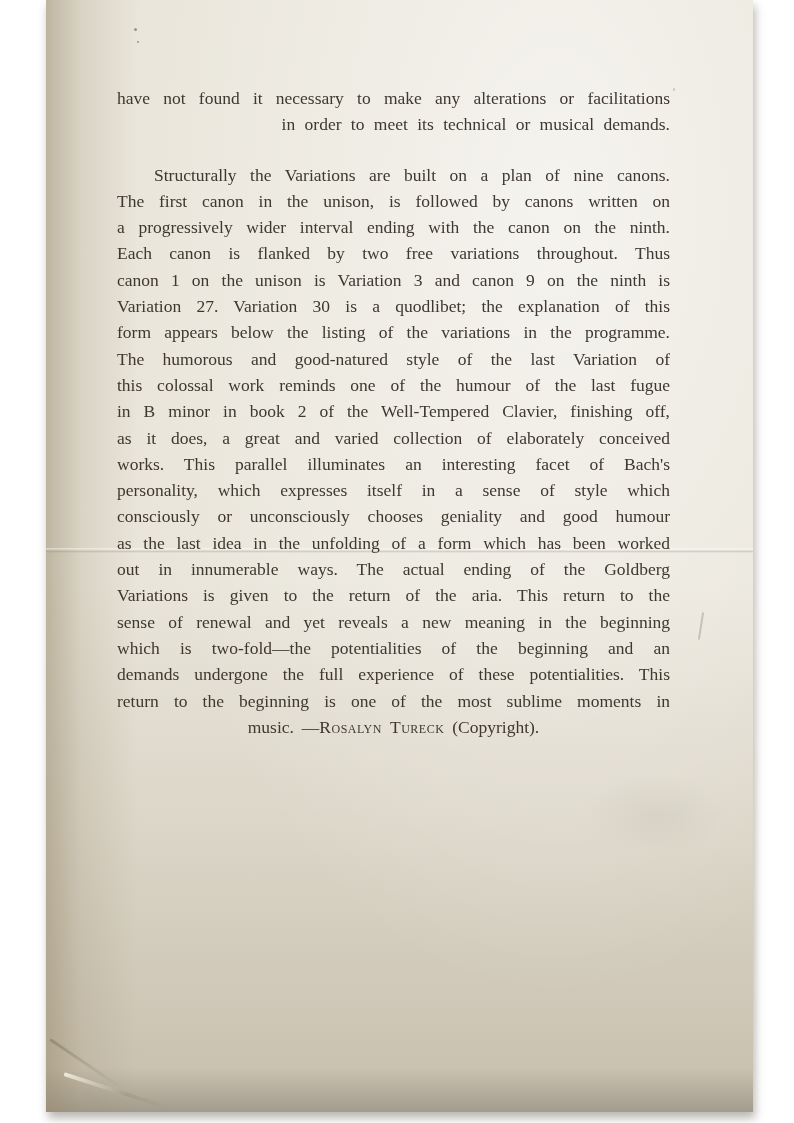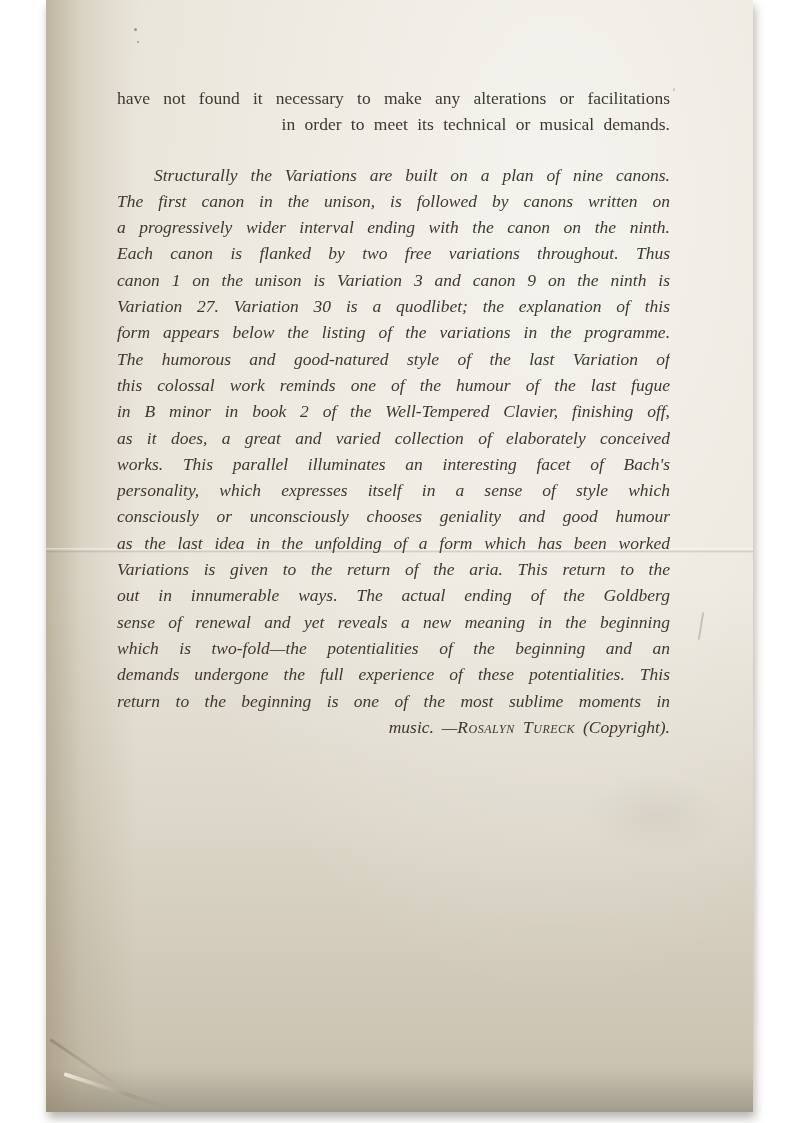--- a/index.html
+++ b/index.html
@@ -94,36 +94,36 @@
   .textblock {
     position: absolute;
     left: 71px;
     top: 85px;
     width: 553px;
     color: #3e3830;
     font-size: 17.5px;
     line-height: 26.3px;
   }
   .para { margin: 0; }
-  .para.second { margin-top: 24px; font-style: italic; }
+  .para.second { margin-top: 24px; }
   .line {
     height: 26.3px;
     overflow: hidden;
     text-align: justify;
   }
   .line.just::after {
     content: "";
     display: inline-block;
     width: 100%;
     height: 0;
   }
   .line.plain { text-align: right; }
   .line.wide { word-spacing: 5px; }
   .line.firstline { text-indent: 37px; }
-  .line.sig { text-align: right; word-spacing: 3.5px; }
+  .line.sig { text-align: center; word-spacing: 3.5px; }
   .smallcaps {
     font-variant: small-caps;
     letter-spacing: 0.5px;
   }
 </style>
 </head>
 <body>
 
 <div class="stage">
   <div class="paper">
@@ -153,22 +153,22 @@
         <div class="line just">Variation 27. Variation 30 is a quodlibet; the explanation of this</div>
         <div class="line just">form appears below the listing of the variations in the programme.</div>
         <div class="line just">The humorous and good-natured style of the last Variation of</div>
         <div class="line just">this colossal work reminds one of the humour of the last fugue</div>
         <div class="line just">in B minor in book 2 of the Well-Tempered Clavier, finishing off,</div>
         <div class="line just">as it does, a great and varied collection of elaborately conceived</div>
         <div class="line just">works. This parallel illuminates an interesting facet of Bach's</div>
         <div class="line just">personality, which expresses itself in a sense of style which</div>
         <div class="line just">consciously or unconsciously chooses geniality and good humour</div>
         <div class="line just">as the last idea in the unfolding of a form which has been worked</div>
+        <div class="line just">out in innumerable ways. The actual ending of the Goldberg</div>
         <div class="line just">Variations is given to the return of the aria. This return to the</div>
-        <div class="line just">out in innumerable ways. The actual ending of the Goldberg</div>
         <div class="line just">sense of renewal and yet reveals a new meaning in the beginning</div>
         <div class="line just">which is two-fold—the potentialities of the beginning and an</div>
         <div class="line just">demands undergone the full experience of these potentialities. This</div>
         <div class="line just">return to the beginning is one of the most sublime moments in</div>
         <div class="line sig"><span>music. —</span><span class="smallcaps">Rosalyn Tureck</span><span> (Copyright).</span></div>
       </div>
 
     </div>
   </div>
 </div>

